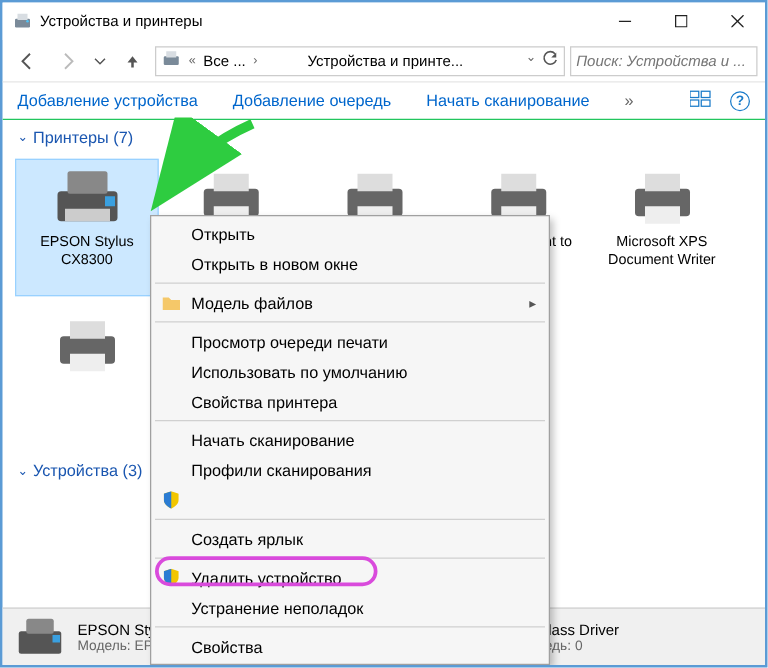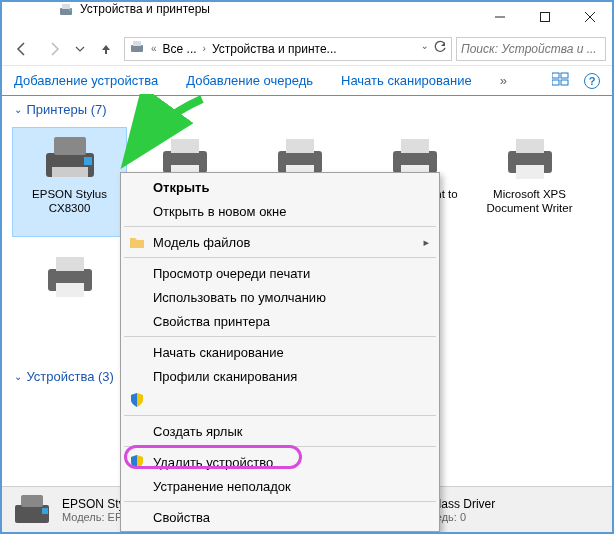--- a/index.html
+++ b/index.html
@@ -1,27 +1,27 @@
 <!DOCTYPE html>
 <html><head>
 <meta charset="utf-8">
 <style>
 * { box-sizing: border-box; margin: 0; padding: 0; }
 body { font-family: "Segoe UI", Arial, sans-serif; font-size: 12px; background: #fff; width: 614px; height: 534px; overflow: hidden; position: relative; border: 2px solid #5b9bd5; }
-.titlebar { height: 30px; display: flex; padding: 0 0 0 24px; background: #fff; margin-left: 32px; }
+.titlebar { height: 30px; display: flex; align-items: center; padding: 0 0 0 8px; background: #fff; }
 .titlebar .app-icon { width: 16px; height: 16px; margin-right: 6px; }
 .titlebar .title { flex: 1; font-size: 12px; color: #000; }
 .winctrl { display: flex; }
 .winctrl div { width: 45px; height: 30px; display: flex; align-items: center; justify-content: center; }
 .addrbar { height: 34px; display: flex; align-items: center; padding: 0 6px; gap: 4px; border-bottom: 1px solid #e6e6e6; }
 .navbtn { width: 28px; height: 24px; display: flex; align-items: center; justify-content: center; color:#555; }
 .addrbox { flex: 1; height: 24px; border: 1px solid #ccc; display: flex; align-items: center; padding: 0 4px; gap: 4px; overflow: hidden; }
 .addrbox .chev { color: #666; font-size: 10px; padding: 0 2px; }
 .addrbox .seg { white-space: nowrap; font-size: 12px; }
-.addrbox .seg.trunc { overflow: hidden; text-overflow: ellipsis; max-width: 180px; }
+.addrbox .seg.trunc { overflow: hidden; text-overflow: ellipsis; max-width: 180px; margin-left: 34px; }
 .searchbox { width: 150px; height: 24px; border: 1px solid #ccc; display: flex; align-items: center; padding: 0 4px; }
 .searchbox input { border: none; outline: none; width: 100%; font-size: 12px; color: #777; font-style: italic; }
 .toolbar { height: 30px; display: flex; align-items: center; padding: 0 12px; gap: 28px; border-bottom: 1px solid #22c55e; }
 .toolbar .tlink { color: #0066cc; font-size: 13px; cursor: default; }
 .toolbar .tlink.grey { color: #666; }
 .toolbar .right { margin-left: auto; display: flex; gap: 14px; align-items: center; }
 .helpicon { color: #1a7bc9; font-weight: bold; width:16px; height:16px; border:1px solid #1a7bc9; border-radius:50%; display:flex; align-items:center; justify-content:center; font-size:11px;}
 .content { position: relative; height: calc(100% - 30px - 34px - 30px - 46px); overflow: hidden; }
 .group-hdr { display: flex; align-items: center; padding: 6px 12px; font-size: 13px; color: #1a56b0; }
 .group-hdr .chev { margin-right: 4px; font-size: 10px; }
@@ -30,21 +30,21 @@
 .dev.selected { background: #cce8ff; border: 1px solid #99d1ff; padding: 5px 3px; }
 .dev .devimg { width: 60px; height: 50px; display:flex; align-items:center; justify-content:center; }
 .dev .devlabel { font-size: 11.5px; margin-top: 4px; line-height: 1.25; word-wrap: break-word; }
 .statusbar { position: absolute; bottom: 0; left: 0; right: 0; height: 46px; background: #f0f0f0; border-top: 1px solid #d0d0d0; display: flex; align-items: center; padding: 0 10px; gap: 10px; }
 .statusbar .sbimg { width: 40px; height: 34px; }
 .statusbar .sbtext { font-size: 12px; }
 .statusbar .sbtext .ln1 { color: #000; }
 .statusbar .sbtext .ln2 { color: #666; font-size: 11px; }
 .ctxmenu { position: absolute; top: 170px; left: 118px; width: 320px; background: #f6f6f6; border: 1px solid #a0a0a0; box-shadow: 3px 3px 6px rgba(0,0,0,.25); padding: 2px; }
 .ctxmenu .mi { height: 24px; display: flex; align-items: center; padding: 0 8px 0 30px; font-size: 13px; position: relative; }
-.ctxmenu .mi.bold { font-weight: 700; }
+.ctxmenu .mi.bold { font-weight: 400; }
 .ctxmenu .mi .micon { position: absolute; left: 6px; width: 16px; height: 16px; display:flex; align-items:center; justify-content:center; font-size:12px; }
 .ctxmenu .mi .subarrow { margin-left: auto; font-size: 11px; color: #555; }
 .ctxmenu .sep { height: 1px; background: #d0d0d0; margin: 3px 1px; }
 .highlight-oval { position: absolute; left: 122px; top: 443px; width: 178px; height: 24px; border: 3px solid #d94bdc; border-radius: 12px; pointer-events: none; }
 .big-arrow { position: absolute; left: 100px; top: 92px; pointer-events: none; }
 </style>
 </head>
 <body>
 
 <div class="titlebar">

